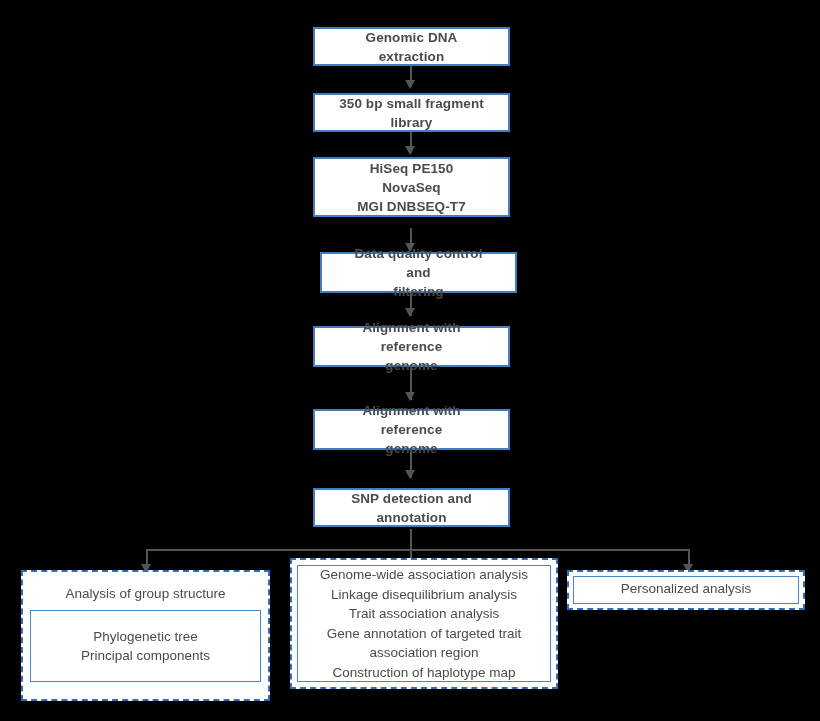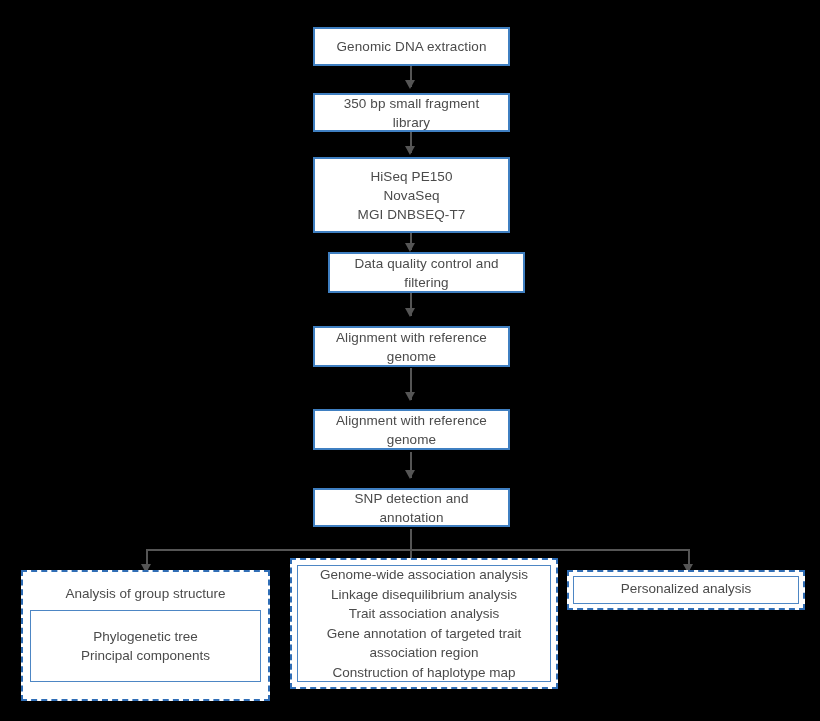--- a/index.html
+++ b/index.html
@@ -32,21 +32,22 @@
     display: flex;
     flex-direction: column;
     align-items: center;
     justify-content: center;
     text-align: center;
     color: #4b4b4b;
     font-size: 13.5px;
     line-height: 19px;
     letter-spacing: 0.1px;
     white-space: pre-line;
-    padding: 2px 12px;
+    padding: 2px 22px;
+    font-weight: bold;
   }
   .node .line {
     display: block;
     width: 100%;
   }
 
   
   .group-outer {
     position: absolute;
     box-sizing: border-box;
@@ -136,27 +137,27 @@
   <div class="arrow-head" style="left:683px; top:564px;"></div>
 
   <div class="node" style="left:313px; top:27px; width:197px; height:39px;">
     <span class="line">Genomic DNA extraction</span>
   </div>
 
   <div class="node" style="left:313px; top:93px; width:197px; height:39px;">
     <span class="line">350 bp small fragment library</span>
   </div>
 
-  <div class="node" style="left:313px; top:157px; width:197px; height:76px;">
+  <div class="node" style="left:313px; top:157px; width:197px; height:60px;">
     <span class="line">HiSeq PE150</span>
     <span class="line">NovaSeq</span>
     <span class="line">MGI DNBSEQ-T7</span>
   </div>
 
-  <div class="node" style="left:328px; top:252px; width:197px; height:41px;">
+  <div class="node" style="left:320px; top:252px; width:197px; height:41px;">
     <span class="line">Data quality control and</span>
     <span class="line">filtering</span>
   </div>
 
   <div class="node" style="left:313px; top:326px; width:197px; height:41px;">
     <span class="line">Alignment with reference</span>
     <span class="line">genome</span>
   </div>
 
   <div class="node" style="left:313px; top:409px; width:197px; height:41px;">

